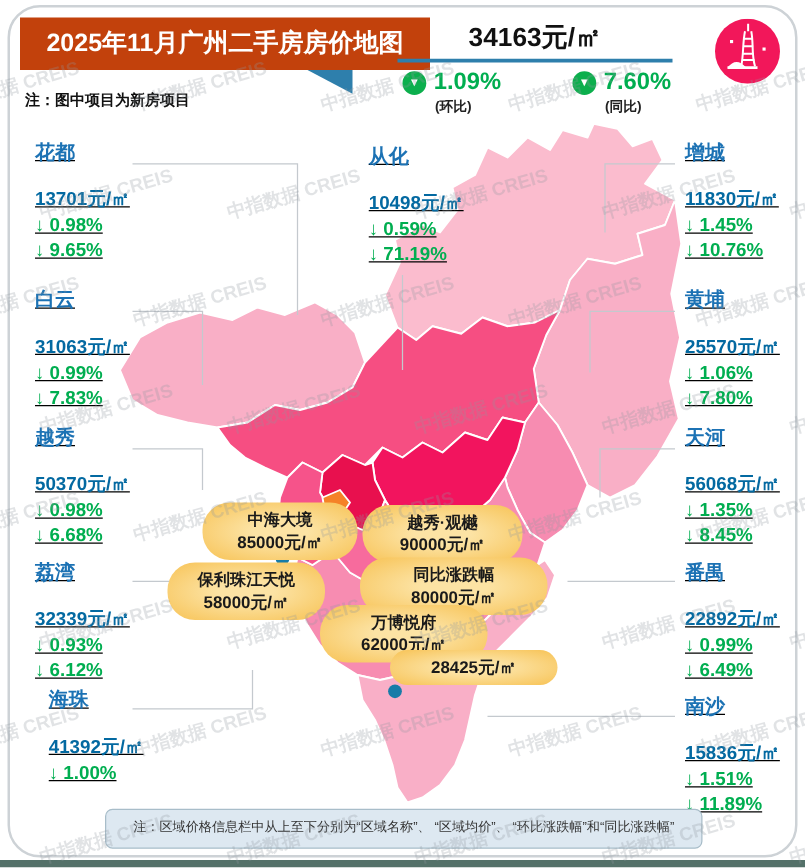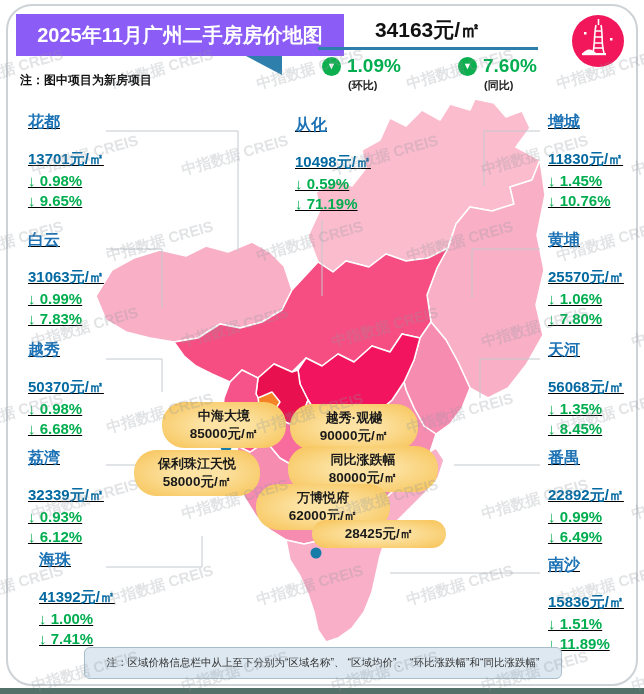--- a/index.html
+++ b/index.html
@@ -5,21 +5,21 @@
   html,body{margin:0;padding:0;}
   body{width:644px;height:694px;position:relative;background:#ffffff;
        font-family:"Liberation Sans","DejaVu Sans",sans-serif;overflow:hidden;}
   
   .frame{position:absolute;left:6px;top:4px;right:6px;bottom:8px;
          border:2px solid #CDD2D6;border-radius:26px;pointer-events:none;z-index:0;}
   .bottom-strip{position:absolute;left:0;top:688px;width:644px;height:6px;background:#547169;z-index:0;}
 
   
   .title-bubble{position:absolute;left:16px;top:14px;width:328px;height:42px;
-    background:#8b5cf6;color:#fff;font-size:20px;font-weight:bold;
+    background:#c2410c;color:#fff;font-size:20px;font-weight:bold;
     text-align:center;line-height:42px;z-index:6;}
   .title-tail{position:absolute;left:246px;top:56px;width:0;height:0;
     border-top:19px solid #2E7FAC;border-left:36px solid transparent;z-index:6;}
   .head-note{position:absolute;left:20px;top:72px;font-size:12px;font-weight:bold;color:#111;z-index:6;}
 
   .avg-price{position:absolute;left:318px;top:16px;width:220px;text-align:center;
     font-size:21px;font-weight:bold;color:#111;z-index:6;}
   .avg-rule{position:absolute;left:318px;top:47px;width:220px;height:3px;background:#2E7FAC;z-index:6;}
   .stat{position:absolute;top:55px;z-index:6;}
   .stat .row{display:flex;align-items:center;}
@@ -162,21 +162,20 @@
 <div class="district" style="left:28px;top:448px">
   <div class="d-name">荔湾</div>
   <div class="d-price">32339元/㎡</div>
   <div class="d-mom">↓ 0.93%</div>
   <div class="d-yoy">↓ 6.12%</div>
 </div>
 <div class="district" style="left:39px;top:550px">
   <div class="d-name">海珠</div>
   <div class="d-price">41392元/㎡</div>
   <div class="d-mom">↓ 1.00%</div>
-  <div class="d-yoy">↓ 7.41%</div>
 </div>
 <div class="district" style="left:295px;top:115px">
   <div class="d-name">从化</div>
   <div class="d-price">10498元/㎡</div>
   <div class="d-mom">↓ 0.59%</div>
   <div class="d-yoy">↓ 71.19%</div>
 </div>
 <div class="district" style="left:548px;top:112px">
   <div class="d-name">增城</div>
   <div class="d-price">11830元/㎡</div>

